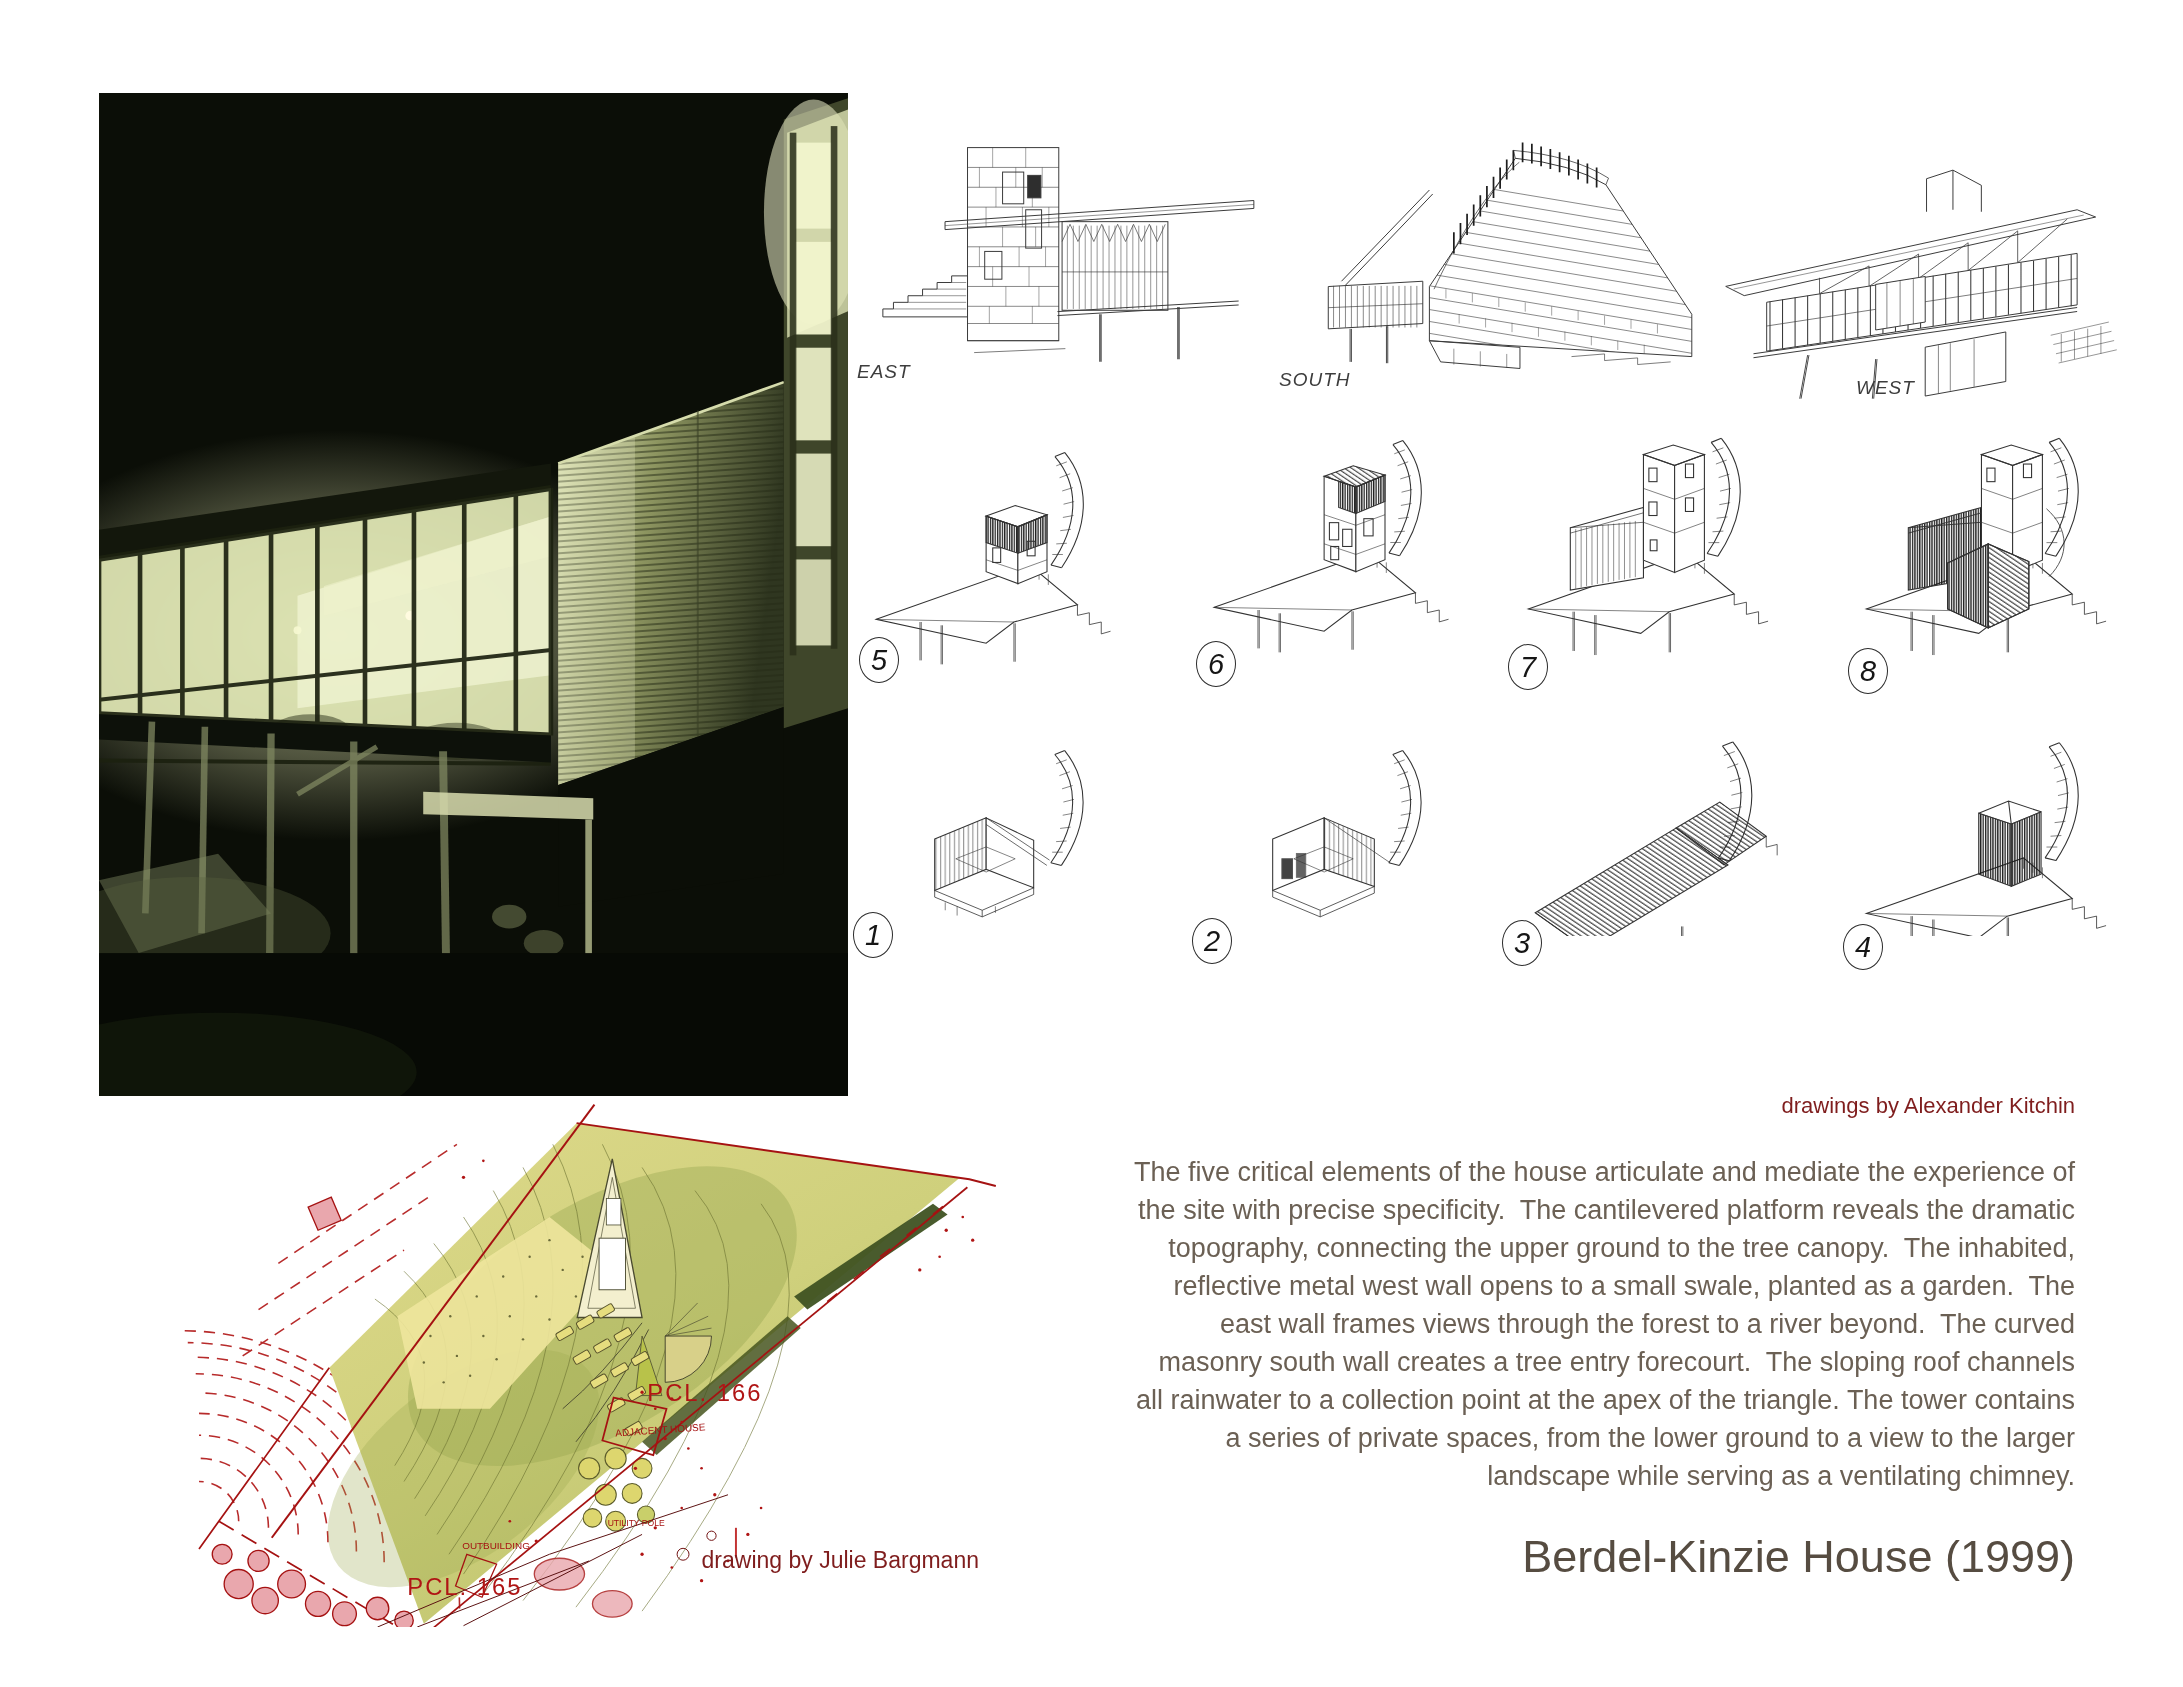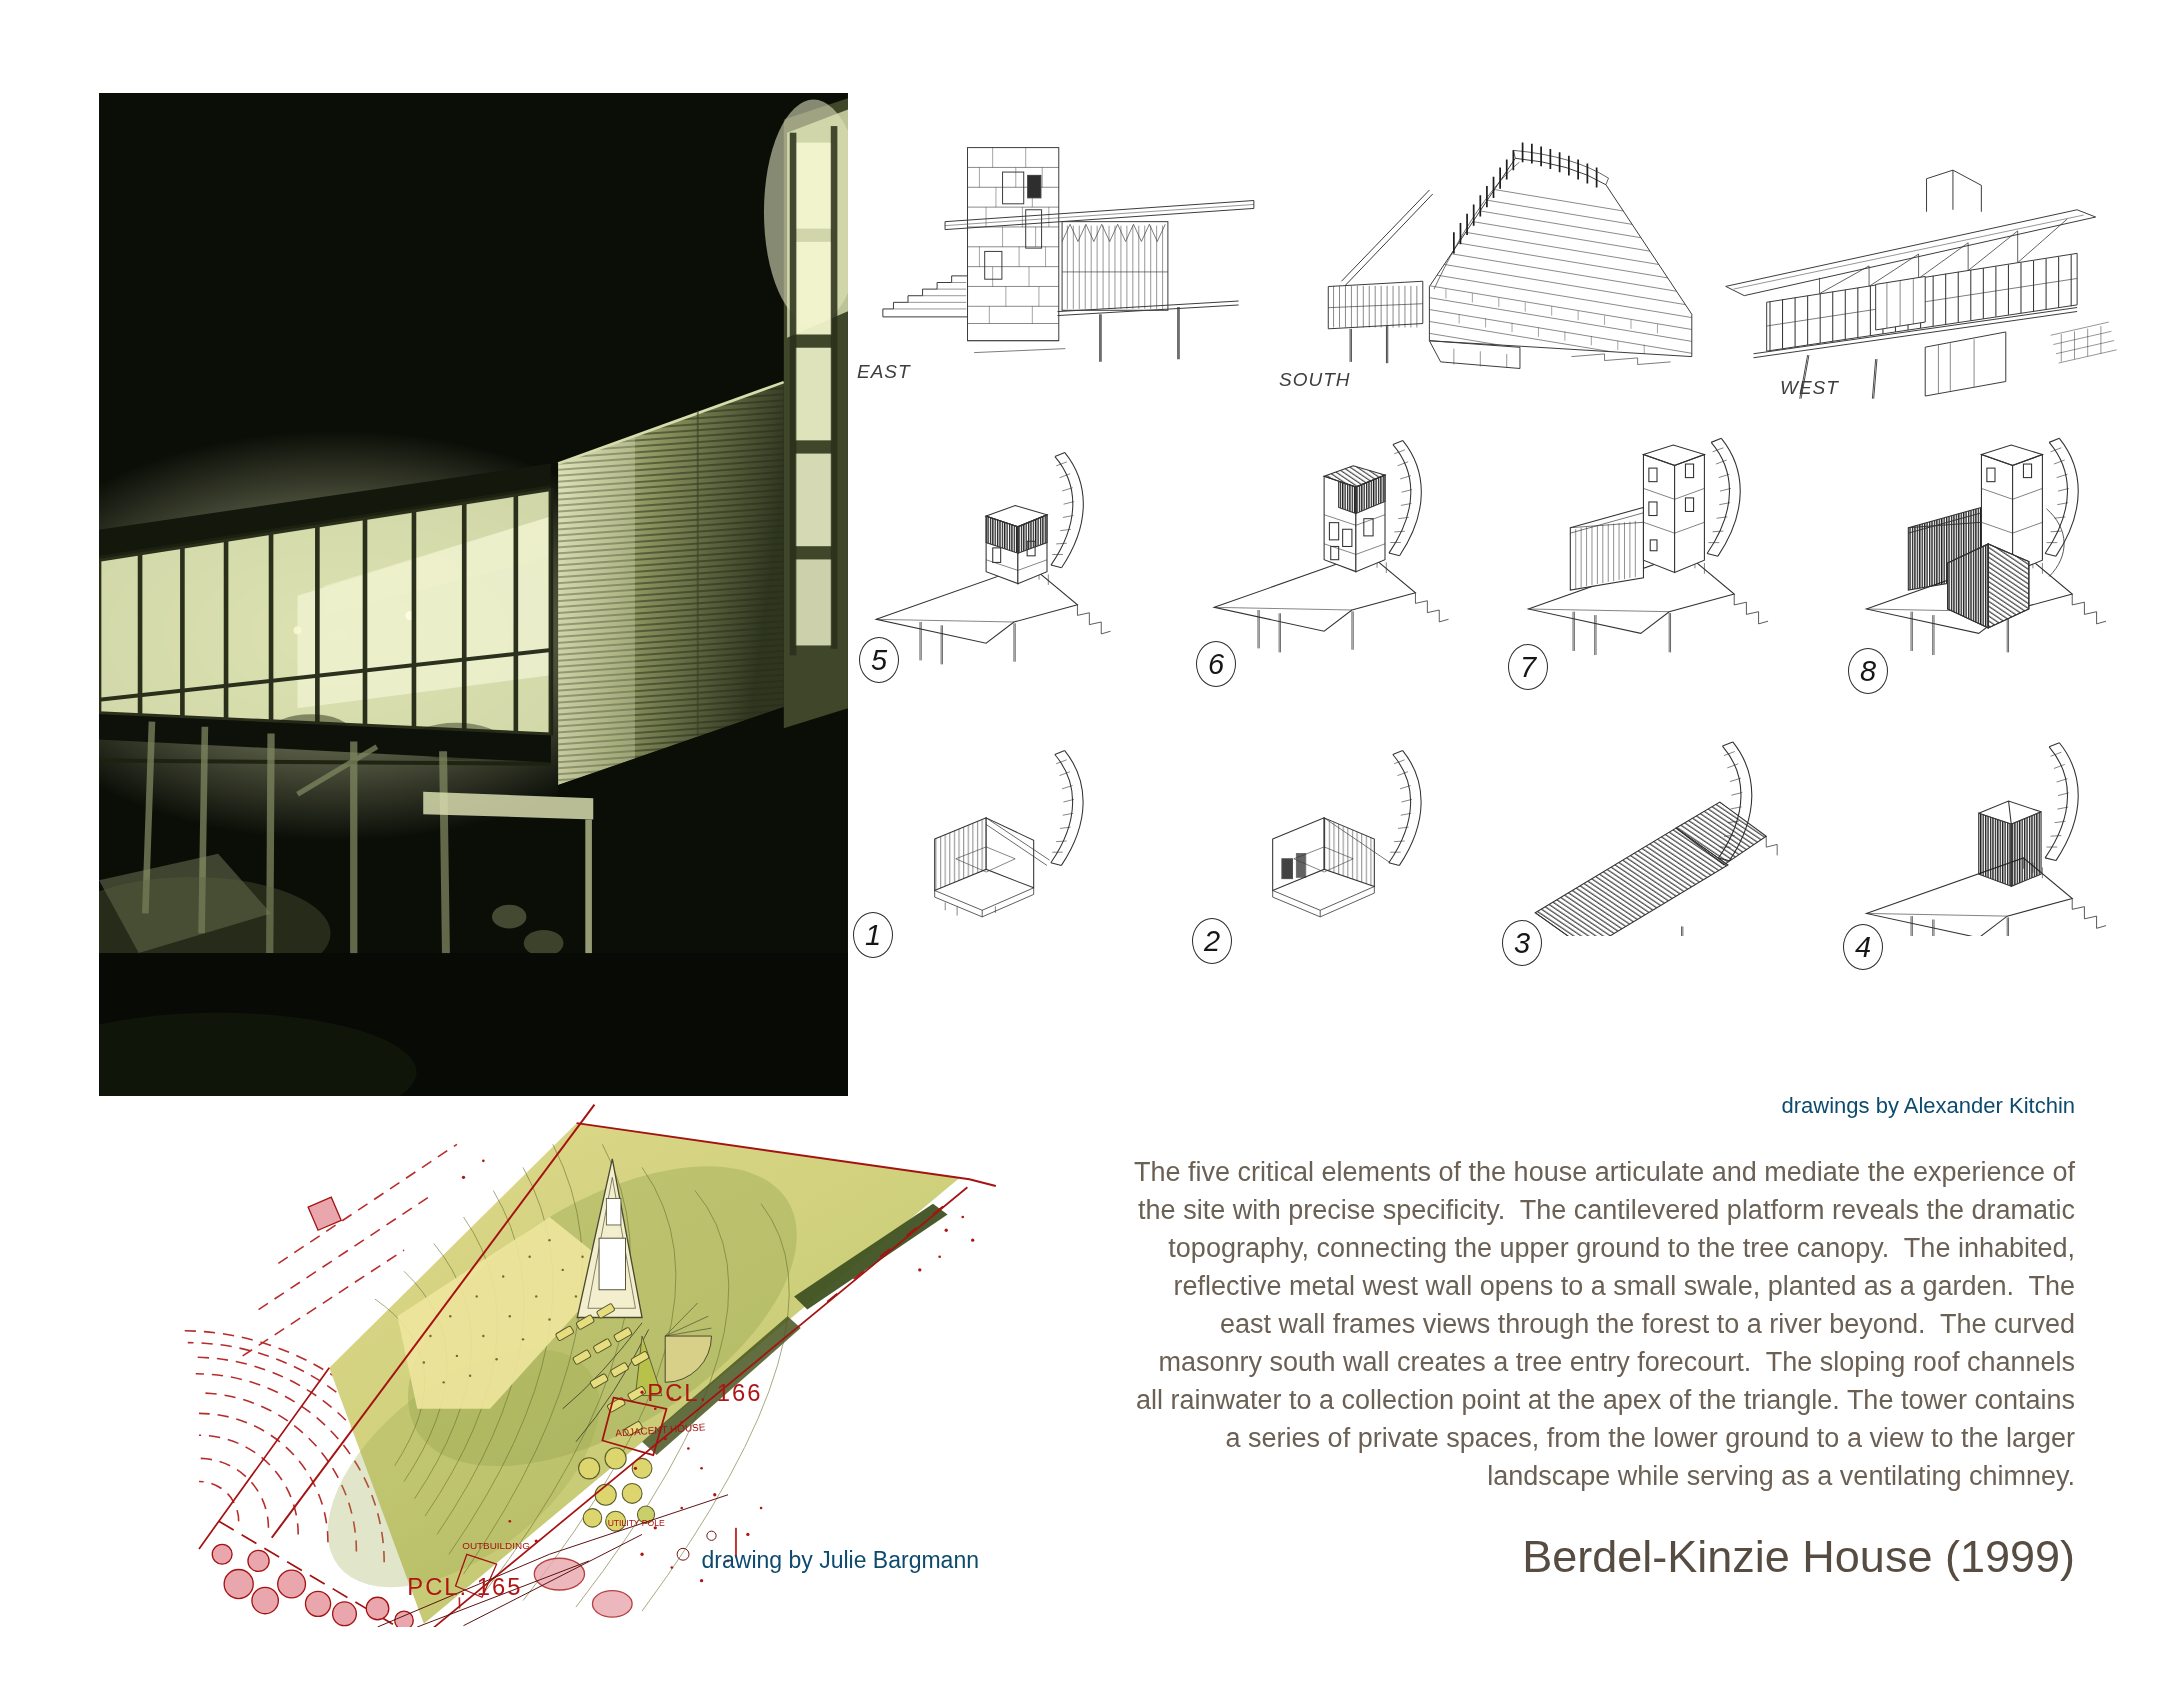--- a/index.html
+++ b/index.html
@@ -5,21 +5,21 @@
   html,body{margin:0;padding:0;background:#fff;}
   #board{position:relative;width:2183px;height:1687px;background:#ffffff;overflow:hidden;
          font-family:"Liberation Sans",sans-serif;padding-left:12px;}
   .abs{position:absolute;}
   svg{display:block;}
   .elev-label{position:absolute;font-size:19px;font-style:italic;color:#3d3d3d;
               letter-spacing:1px;white-space:pre;}
   .num-circle{position:absolute;width:38px;height:44px;border:1.7px solid #2b2b2b;border-radius:50%;
               display:flex;align-items:center;justify-content:center;font-size:29px;font-style:italic;
               color:#161616;background:#fff;}
-  .credit{position:absolute;color:#0c4a6e;font-size:22px;text-align:right;white-space:pre;}
+  .credit{position:absolute;color:#7f1d1d;font-size:22px;text-align:right;white-space:pre;}
   #description{position:absolute;left:1059px;top:1153px;width:1016px;text-align:right;
                font-size:27px;line-height:38px;color:#6b6054;}
   #description .line{white-space:pre;}
   #title{position:absolute;left:1059px;top:1510px;width:1016px;text-align:right;
          font-size:45px;color:#564c41;letter-spacing:0px;margin-top:21px;}
 </style>
 </head>
 <body>
 
 <div id="board">
@@ -208,21 +208,21 @@
       <path d="M70,310L560,240 M70,316L560,246"></path>
       <polygon points="330,300 452,277 452,352 330,374"></polygon>
       <path d="M350,297V370 M368,294V366 M404,288V360" stroke-width="0.9"></path>
       <path d="M520,282L608,262 M524,296L612,276 M528,310L616,290 M532,324L620,304 M536,280V322 M556,276V318 M576,272V314 M596,268V310" stroke-width="0.8"></path>
       <path d="M152,312L140,378 M154,312L142,378 M255,318L250,378 M257,318L252,378" stroke-width="1.4"></path>
     </g>
   </svg>
 
   <div class="elev-label" style="left:857px;top:361px">EAST</div>
   <div class="elev-label" style="left:1279px;top:369px">SOUTH</div>
-  <div class="elev-label" style="left:1780px;top:377px">WEST</div>
+  <div class="elev-label" style="left:1856px;top:377px">WEST</div>
 
   <svg class="abs" style="left:853px;top:442px" width="298" height="225" viewBox="0 0 440 340">
     <use href="#swoosh"></use>
       <use href="#plat"></use>
     <g stroke="#333" fill="none" stroke-width="1.6">
       <polygon points="196,112 196,196 244,214 244,128" fill="#fff"></polygon>
       <polygon points="244,128 244,214 288,196 288,110" fill="#fff"></polygon>
       <polygon points="196,112 240,96 288,110 244,128"></polygon>
       <polygon points="196,112 196,152 244,168 244,128" fill="url(#patDark)"></polygon>
       <polygon points="244,128 244,168 288,152 288,110" fill="url(#patDark)"></polygon>

